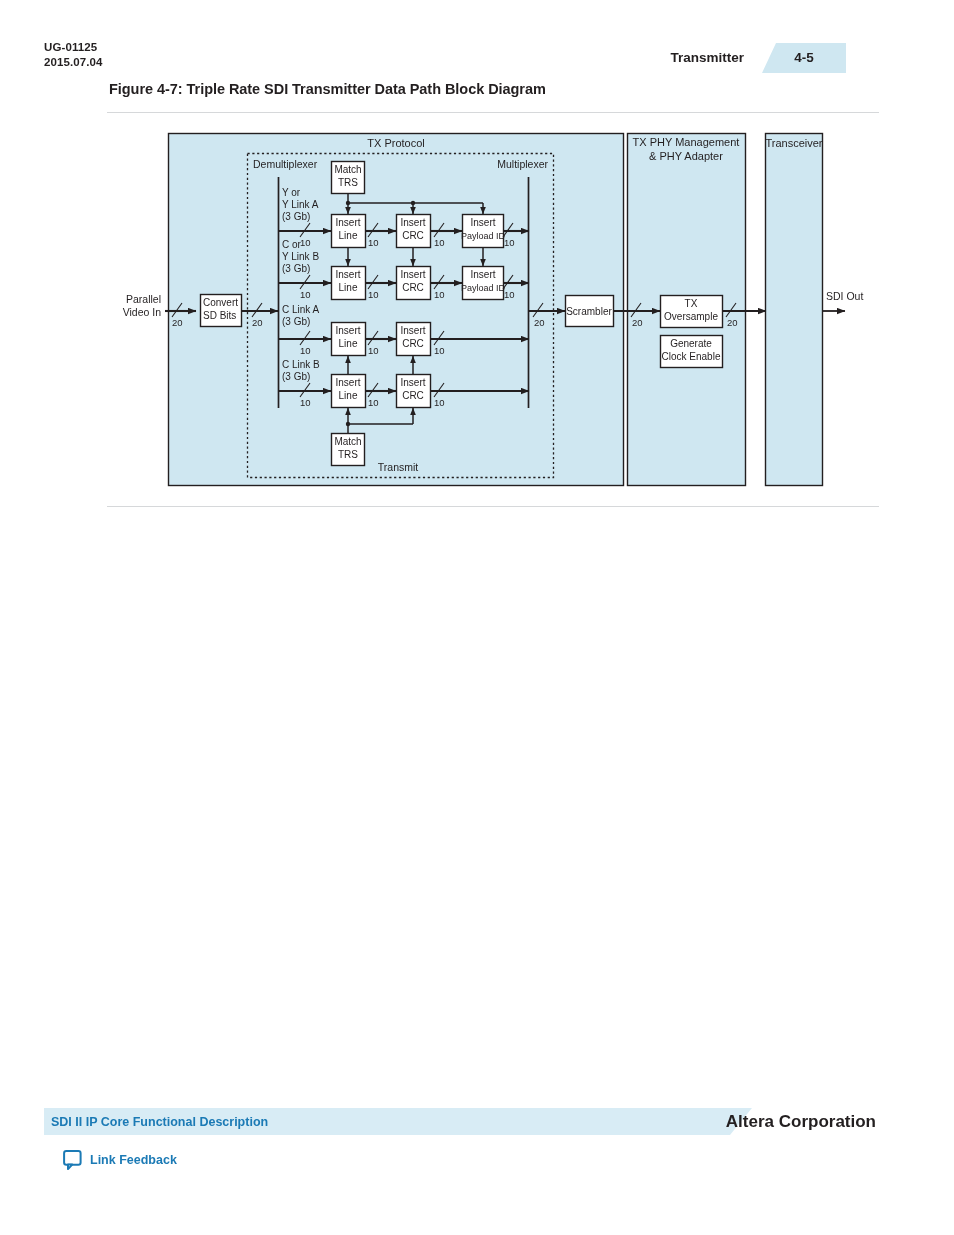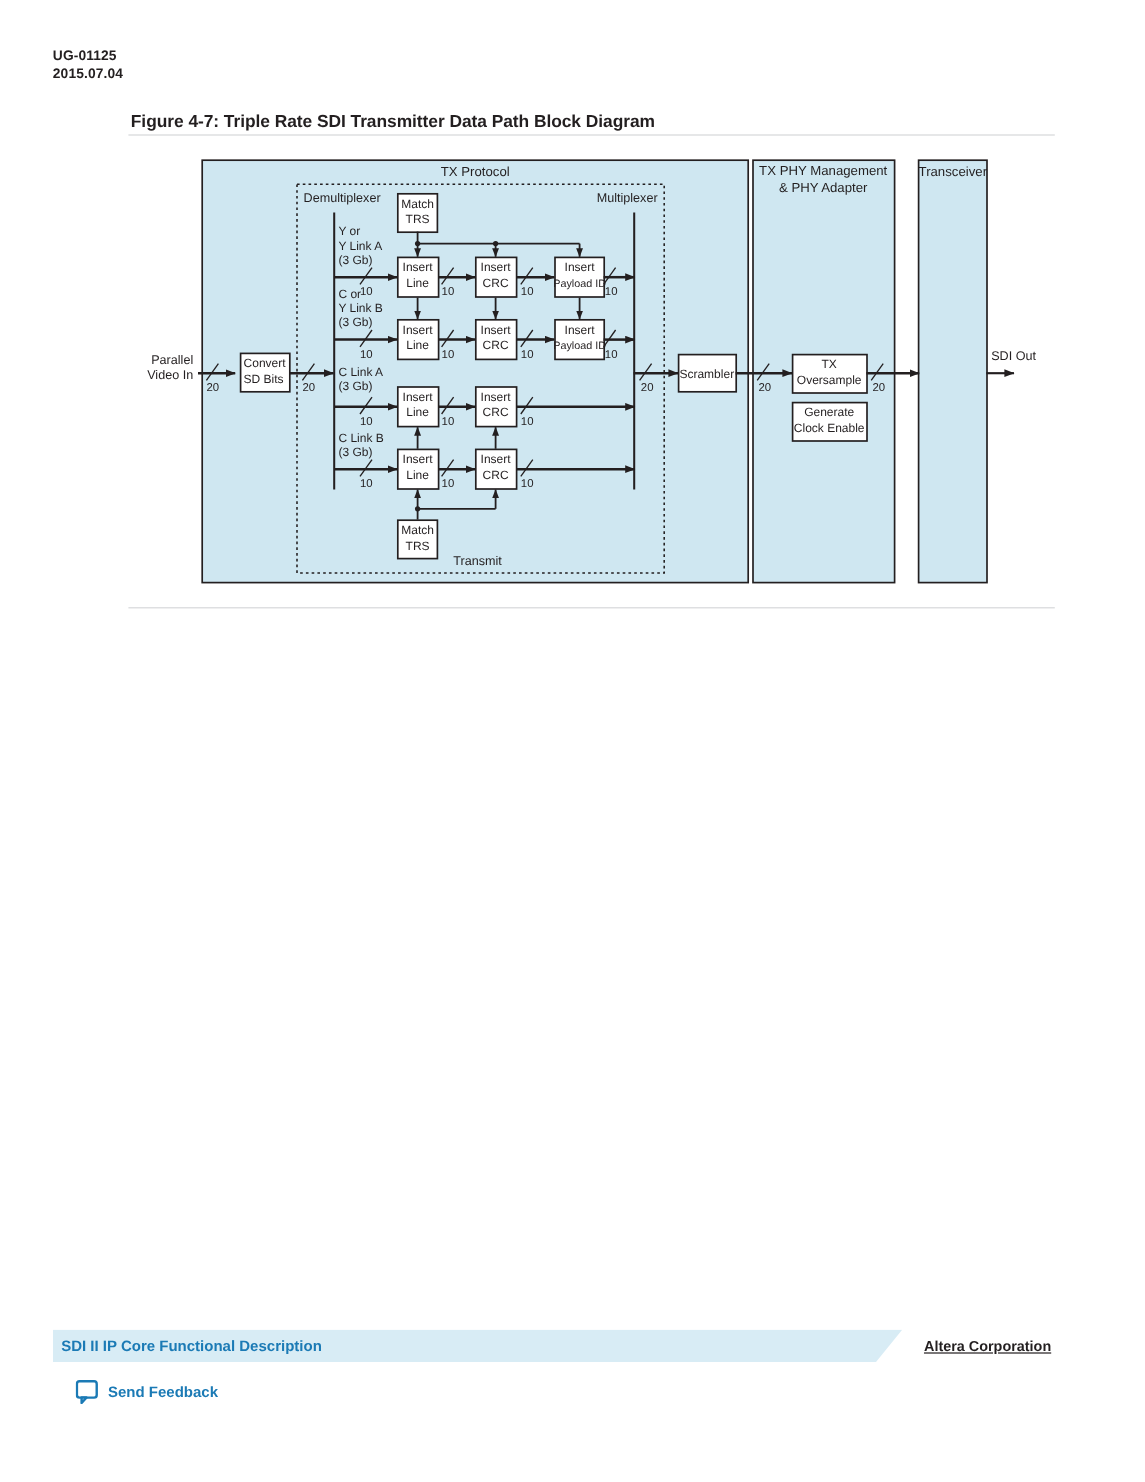--- a/index.html
+++ b/index.html
@@ -59,21 +59,20 @@
   }
 
   
   #figure-caption {
     position: absolute;
     left: 109px; top: 81px;
     font-size: 14.5px;
     font-weight: bold;
     color: #231f20;
     letter-spacing: -0.05px;
-    margin-top: 13px;
   }
 
   
   .hrule {
     position: absolute;
     left: 107px;
     width: 772px;
     height: 1px;
     background: #d6d8da;
   }
@@ -106,25 +105,24 @@
     left: 51px; top: 1113px;
     font-size: 12.5px;
     font-weight: bold;
     color: #1b7ab5;
     line-height: 18px;
     text-align: right;
   }
   #footer-company {
     position: absolute;
     right: 78px; top: 1113px;
-    font-size: 12px;
+    font-size: 17px;
     font-weight: bold;
     color: #231f20;
     line-height: 18px;
-    text-decoration: underline;
   }
   #send-feedback {
     position: absolute;
     left: 63px; top: 1150px;
     display: flex;
     align-items: center;
     gap: 8px;
   }
   #send-feedback-label {
     font-size: 12.5px;
@@ -132,20 +130,24 @@
     color: #1b7ab5;
   }
 </style>
 </head>
 <body>
 
 <div id="page-header">
   <div id="doc-id-block">
     <div>UG-01125</div>
     <div>2015.07.04</div>
+  </div>
+  <div id="header-right">
+    <div id="header-chapter">Transmitter</div>
+    <div id="page-number-tab">4-5</div>
   </div>
 </div>
 
 <div id="figure-caption">Figure 4-7: Triple Rate SDI Transmitter Data Path Block Diagram</div>
 
 <div class="hrule" id="rule-top"></div>
 <div class="hrule" id="rule-bottom"></div>
 
 <svg id="diagram" width="954" height="1235" viewBox="0 0 954 1235" xmlns="http://www.w3.org/2000/svg">
   <defs>
@@ -359,14 +361,14 @@
 
 <div id="footer-bar"></div>
 <div id="footer-section-title">SDI II IP Core Functional Description</div>
 <div id="footer-company">Altera Corporation</div>
 
 <div id="send-feedback">
   <svg width="19" height="20" viewBox="0 0 19 20" xmlns="http://www.w3.org/2000/svg">
     <rect x="1.1" y="1.1" width="16.5" height="13.6" rx="2.2" ry="2.2" fill="#ffffff" stroke="#1b7ab5" stroke-width="2"></rect>
     <path d="M5.0 14.6 L5.0 19.1 L9.2 14.6 Z" fill="#ffffff" stroke="#1b7ab5" stroke-width="2" stroke-linejoin="round"></path>
   </svg>
-  <span id="send-feedback-label">Send Feedback</span>
+  <span id="send-feedback-label">Link Feedback</span>
 </div>
 
 </body></html>

